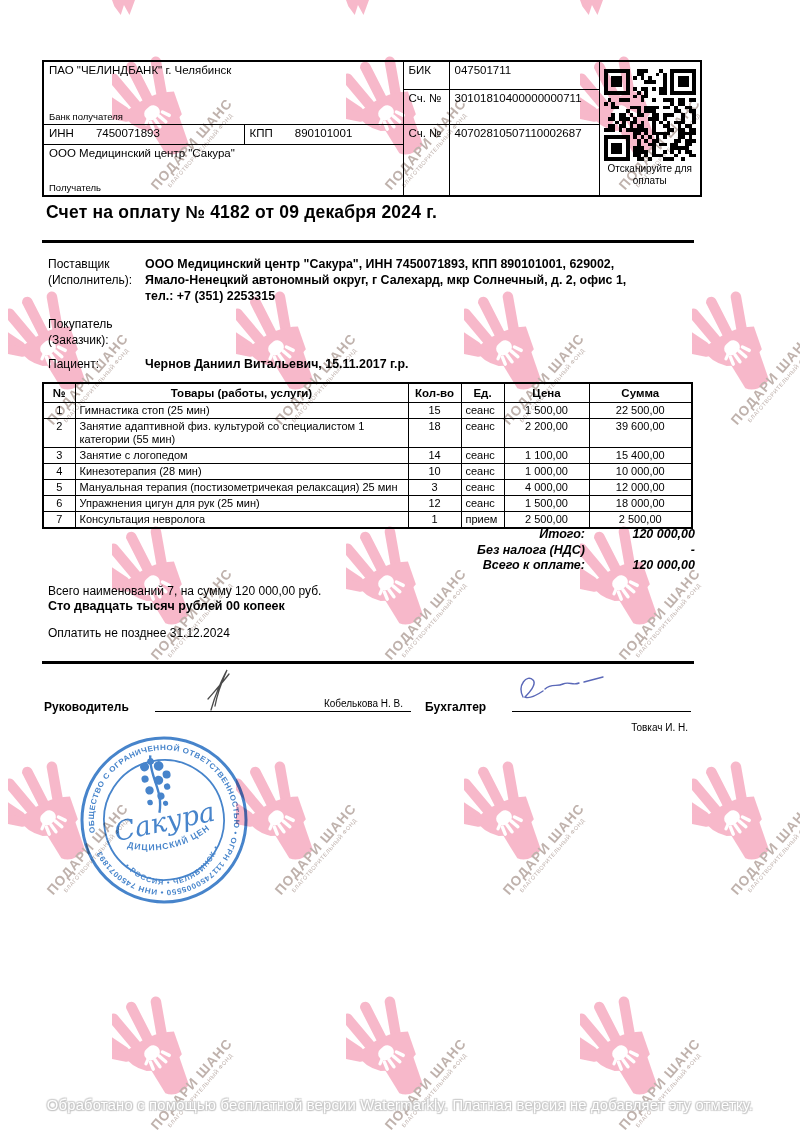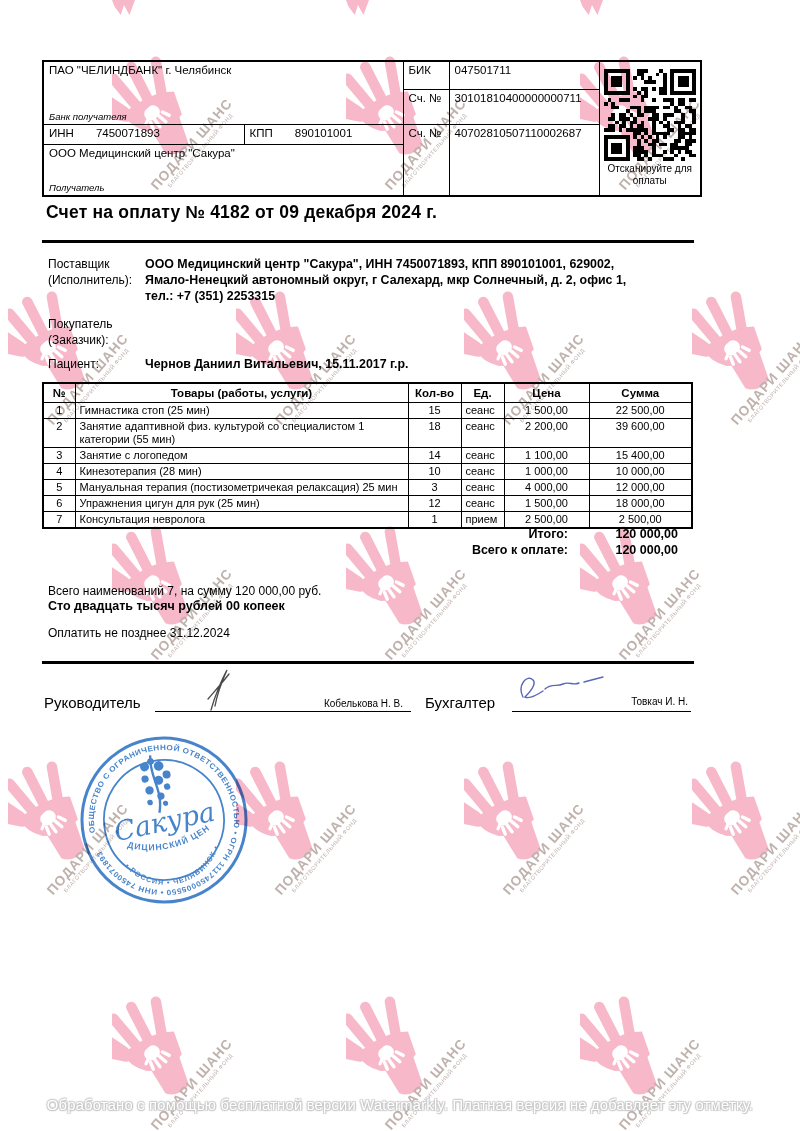--- a/index.html
+++ b/index.html
@@ -4,48 +4,48 @@
 <style>
   html,body{margin:0;padding:0;background:#ffffff;}
   .page{
     position:relative;width:800px;height:1131px;margin:0 auto;overflow:hidden;
     background:#ffffff;font-family:"Liberation Sans",sans-serif;color:#000;
   }
   
   table.bank{position:absolute;left:42px;top:60px;border-collapse:collapse;table-layout:fixed;border:2px solid #000;}
   table.bank td{border:1px solid #000;padding:2px 5px;font-size:11.5px;vertical-align:top;position:relative;overflow:hidden;}
   td.rel{position:relative;}
-  .cell-sub{position:absolute;left:5px;bottom:2px;font-size:9.5px;font-style:italic;}
+  .cell-sub{position:absolute;left:5px;bottom:2px;font-size:9.5px;}
   .inn-pair span{display:inline-block;}
   .inn-gap{width:22px;}
   .qr-cell{padding:0 !important;vertical-align:top;}
   .qr-box{width:92px;height:92px;margin:7px auto 0 auto;}
   .qr-caption{font-size:10px;line-height:11.5px;text-align:center;margin-top:2px;padding:0 3px;}
   
   .doc-title{position:absolute;left:46px;top:202px;font-size:17.5px;font-weight:bold;letter-spacing:.2px;}
   .rule{position:absolute;left:42px;width:652px;height:3px;background:#000;}
   
   .lbl-col{position:absolute;left:48px;font-size:12px;line-height:15.5px;}
   .val-col{position:absolute;left:145px;font-size:12.4px;line-height:15.8px;font-weight:bold;width:556px;}
   
   table.items{position:absolute;left:42px;top:382px;border-collapse:collapse;table-layout:fixed;width:649px;border:2px solid #000;}
   table.items th{border:1px solid #000;font-size:11.5px;font-weight:bold;text-align:center;padding:3px 2px;}
   table.items td{border:1px solid #000;font-size:11px;padding:1px 4px;vertical-align:top;line-height:13px;}
   table.items td.c{text-align:center;}
   table.items td.r{text-align:center;}
   
-  .totals{position:absolute;left:287px;top:527px;width:391px;font-size:12.5px;font-weight:bold;}
+  .totals{position:absolute;left:304px;top:527px;width:391px;font-size:12.5px;font-weight:bold;font-style:italic;}
   .trow{display:flex;justify-content:flex-end;line-height:15.5px;}
   .trow .tl{text-align:right;}
   .trow .tv{width:110px;text-align:right;}
   
   .sum-line{position:absolute;left:48px;font-size:12px;}
   .sum-line.b{font-weight:bold;font-size:12.5px;}
   
-  .sig-label{position:absolute;font-size:15px;font-weight:normal;}
+  .sig-label{position:absolute;font-size:12px;font-weight:bold;margin-top:6px;}
   .sig-line{position:absolute;border-bottom:1px solid #000;height:1px;}
   .sig-name{position:absolute;font-size:10px;text-align:right;}
   .sig-draw{position:absolute;}
   
   .stamp{position:absolute;left:76px;top:732px;width:176px;height:176px;opacity:.88;transform:rotate(-12deg);}
   
   .wm{position:absolute;width:210px;height:210px;pointer-events:none;opacity:.85;mix-blend-mode:multiply;}
   .wm-text{position:absolute;left:36px;top:128px;transform:rotate(-49deg);transform-origin:0 0;white-space:nowrap;}
   .wm-big{font-size:13.5px;font-weight:bold;letter-spacing:1px;}
   .wm-small{font-size:5.6px;letter-spacing:.6px;margin-left:11px;margin-top:0px;}
@@ -429,41 +429,45 @@
         </tr>
       </tbody>
   </table>
 
   <div class="totals" id="totals">
       <div class="trow">
         <span class="tl">Итого:</span>
         <span class="tv">120 000,00</span>
       </div>
       <div class="trow">
+        <span class="tl">Без налога (НДС)</span>
+        <span class="tv">-</span>
+      </div>
+      <div class="trow">
         <span class="tl">Всего к оплате:</span>
         <span class="tv">120 000,00</span>
       </div>
     </div>
 
   <div class="sum-line" style="top:584px">Всего наименований 7, на сумму 120 000,00 руб.</div>
   <div class="sum-line b" style="top:599px">Сто двадцать тысяч рублей 00 копеек</div>
   <div class="sum-line" style="top:626px">Оплатить не позднее 31.12.2024</div>
 
   <div class="rule" style="top:661px"></div>
 
   <div class="sig-label" style="left:44px;top:694px">Руководитель</div>
   <div class="sig-line" style="left:155px;top:710px;width:256px"></div>
   <div class="sig-name" style="left:250px;top:698px;width:153px">Кобелькова Н. В.</div>
   <svg class="sig-draw" style="left:196px;top:668px" width="46" height="44" viewBox="0 0 46 44">
     <path d="M15 42 C19 27 27 9 31 2 C27 11 21 27 19 38 M12 31 C18 24 27 14 33 6" stroke="#4a4a4a" fill="none" stroke-width="1.3" stroke-linecap="round"></path>
   </svg>
 
   <div class="sig-label" style="left:425px;top:694px">Бухгалтер</div>
   <div class="sig-line" style="left:512px;top:710px;width:179px"></div>
-  <div class="sig-name" style="left:560px;top:696px;width:128px">Товкач И. Н.</div>
+  <div class="sig-name" style="left:560px;top:722px;width:128px">Товкач И. Н.</div>
   <svg class="sig-draw" style="left:514px;top:672px" width="96" height="34" viewBox="0 0 96 34">
     <path d="M9 25 C3 13 13 2 19 8 C23 12 15 21 11 25 C15 27 23 23 29 19 M31 17 C37 11 43 15 49 12 C55 9 59 14 65 11 M70 10 L89 5" stroke="#5a68b8" fill="none" stroke-width="1.4" stroke-linecap="round"></path>
   </svg>
 
   <svg class="stamp" viewBox="0 0 176 176">
     <defs>
       <path id="ringPath" d="M18,88 A70,70 0 0 1 158,88 A70,70 0 0 1 18,88" fill="none"></path>
       <path id="botPath" d="M36,116 A55,55 0 0 0 140,116" fill="none"></path>
       <path id="subPath" d="M44,106 A95,95 0 0 0 132,106" fill="none"></path>
     </defs>

